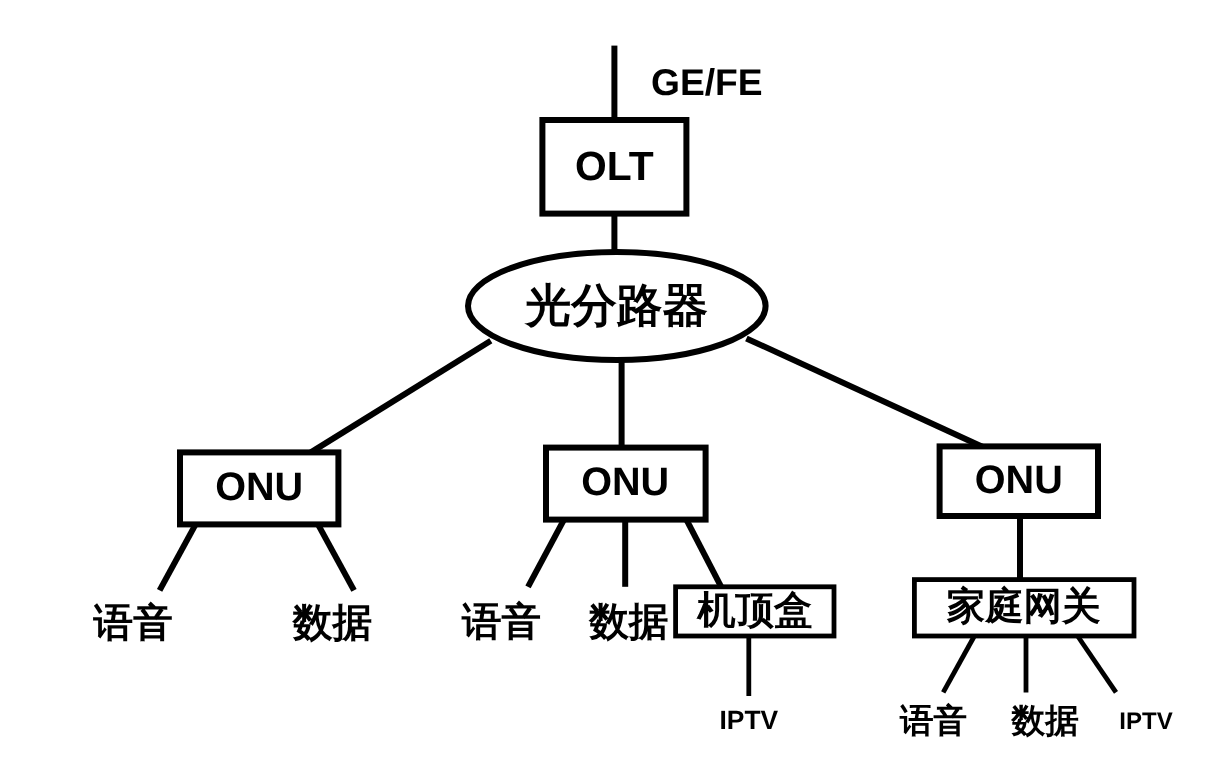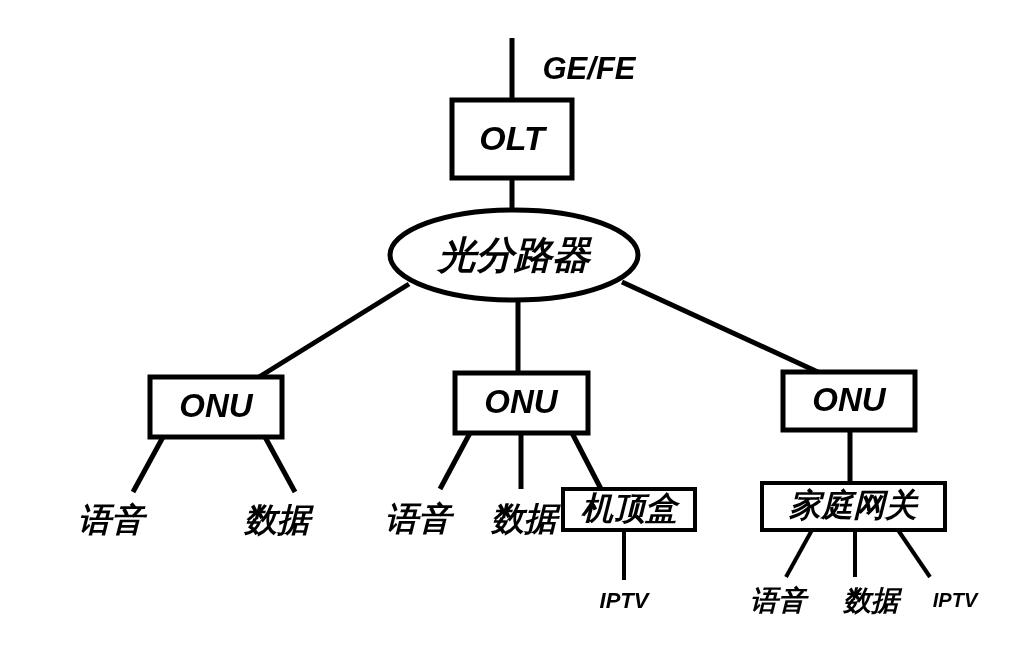--- a/index.html
+++ b/index.html
@@ -7,21 +7,20 @@
     padding: 0;
     background: #ffffff;
   }
   #diagram-root {
     position: relative;
     width: 1024px;
     height: 652px;
     background: #ffffff;
     font-family: "Liberation Sans", "DejaVu Sans", sans-serif;
     overflow: hidden;
-    font-style: italic;
   }
   svg#diagram-canvas {
     position: absolute;
     left: 0;
     top: 0;
     width: 1024px;
     height: 652px;
   }
   .link-line {
     stroke: #000000;

